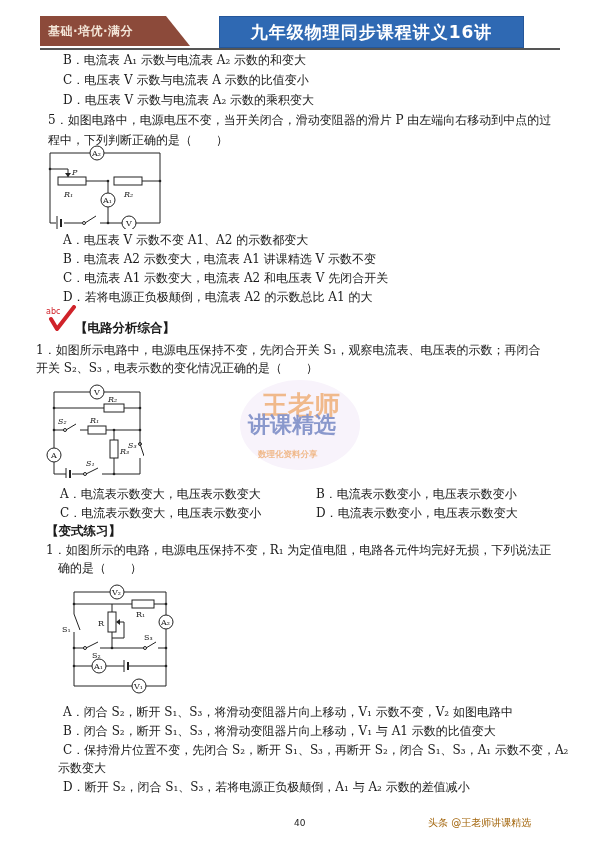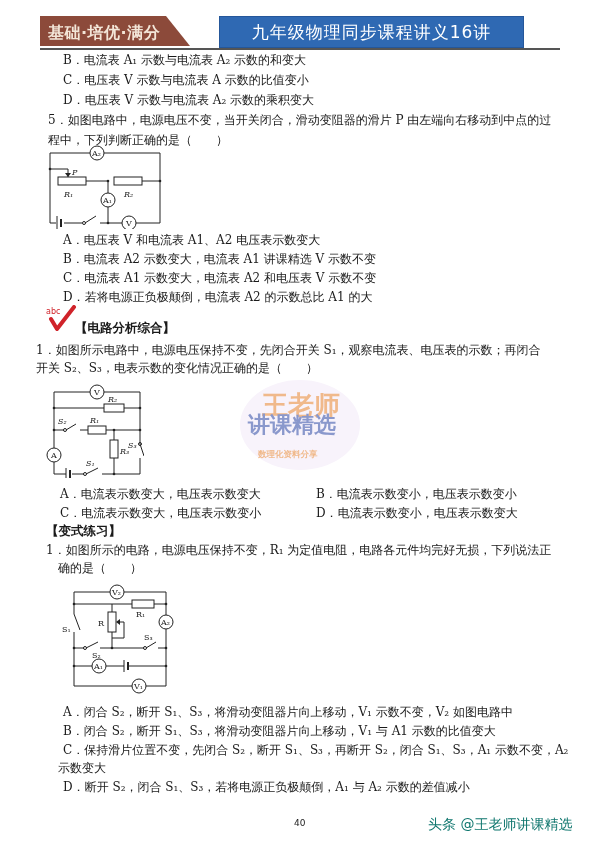--- a/index.html
+++ b/index.html
@@ -1,42 +1,42 @@
 <!DOCTYPE html>
 <html><head>
 <meta charset="utf-8">
 <style>
   html, body { margin:0; padding:0; background:#ffffff; }
   body { width:600px; height:847px; position:relative; overflow:hidden;
          font-family:"DejaVu Serif","Liberation Serif",serif; color:#1a1a1a; }
   .hdr { position:absolute; left:40px; top:16px; width:520px; height:32px; }
   .hdr-left { position:absolute; left:0; top:0; width:150px; height:30px; background:#8c4a3a;
               clip-path:polygon(0 0, 84% 0, 100% 100%, 0 100%); }
-  .hdr-left span { position:absolute; left:8px; top:7px; color:#f3e6d8; font-size:16px; font-weight:bold;
+  .hdr-left span { position:absolute; left:8px; top:7px; color:#f3e6d8; font-size:12px; font-weight:bold;
                    font-family:"DejaVu Sans",sans-serif; letter-spacing:0.5px; }
   .hdr-right { position:absolute; left:179px; top:0; width:303px; height:30px; background:#2f69b3;
                border:1px solid #25579a; }
   .hdr-right span { position:absolute; left:0; right:0; top:4px; text-align:center; color:#ffffff;
-                    font-size:17px; font-weight:normal; font-family:"DejaVu Sans",sans-serif; letter-spacing:1px; }
+                    font-size:17px; font-weight:bold; font-family:"DejaVu Sans",sans-serif; letter-spacing:1px; }
   .hdr-line { position:absolute; left:40px; top:48px; width:520px; height:2px; background:#555; }
   .line { position:absolute; font-size:12px; line-height:16px; white-space:nowrap; }
   .ind { left:63px; }
   .q { left:48px;text-align:center; }
   .sec { font-weight:bold; font-family:"DejaVu Sans",sans-serif; font-size:12.5px; }
   .circ { position:absolute; }
   .watermark { position:absolute; left:240px; top:380px; width:120px; height:90px; border-radius:50%;
                background:#f8f3fb; }
   .wm1 { position:absolute; left:262px; top:388px; font-size:26px; color:#f0b98b; font-weight:bold;
          font-family:"DejaVu Sans",sans-serif; }
   .wm2 { position:absolute; left:248px; top:410px; font-size:22px; color:#8a98cc; font-weight:bold;
          font-family:"DejaVu Sans",sans-serif;text-align:right; }
   .wm3 { position:absolute; left:258px; top:449px; font-size:8.5px; color:#f0b98b; font-weight:bold;
          font-family:"DejaVu Sans",sans-serif;text-align:right; }
   .pg { position:absolute; left:294px; top:818px; font-size:9px; font-family:"DejaVu Sans",sans-serif; color:#222; }
-  .credit { position:absolute; left:428px; top:816px; font-size:14px; font-family:"DejaVu Sans",sans-serif; color:#0f766e; }
+  .credit { position:absolute; left:428px; top:816px; font-size:10px; font-family:"DejaVu Sans",sans-serif; color:#a16207; }
   .check { position:absolute; left:46px; top:305px; }
 </style>
 </head>
 <body>
 
 <div class="hdr">
   <div class="hdr-left">
     <span>基础·培优·满分</span>
   </div>
   <div class="hdr-right">
@@ -95,27 +95,27 @@
     <text x="48" y="13">A₂</text>
     <text x="59" y="60">A₁</text>
     <text x="82" y="83">V</text>
     <text x="28" y="32" font-style="italic">P</text>
     <text x="20" y="54" font-style="italic">R₁</text>
     <text x="80" y="54" font-style="italic">R₂</text>
   </g>
 </svg>
 
 <div class="line ind" style="top:232px">
-  <span>A．</span><span>电压表 V 和电流表 A1、A2 电压表示数变大</span>
+  <span>A．</span><span>电压表 V 示数不变 A1、A2 的示数都变大</span>
 </div>
 <div class="line ind" style="top:251px">
   <span>B．</span><span>电流表 A2 示数变大，电流表 A1 讲课精选 V 示数不变</span>
 </div>
 <div class="line ind" style="top:270px">
-  <span>C．</span><span>电流表 A1 示数变大，电流表 A2 和电压表 V 示数不变</span>
+  <span>C．</span><span>电流表 A1 示数变大，电流表 A2 和电压表 V 先闭合开关</span>
 </div>
 <div class="line ind" style="top:289px">
   <span>D．</span><span>若将电源正负极颠倒，电流表 A2 的示数总比 A1 的大</span>
 </div>
 
 <svg class="check" width="32" height="26" viewBox="0 0 32 26">
   <text x="0" y="9" font-size="8" fill="#d0232a" font-family="DejaVu Sans, sans-serif">abc</text>
   <path d="M5 14 L11 24 L28 2" stroke="#d0232a" stroke-width="4" fill="none" stroke-linecap="round" stroke-linejoin="round"></path>
 </svg>
 <div class="line sec" style="left:75px;top:320px">【电路分析综合】</div>

